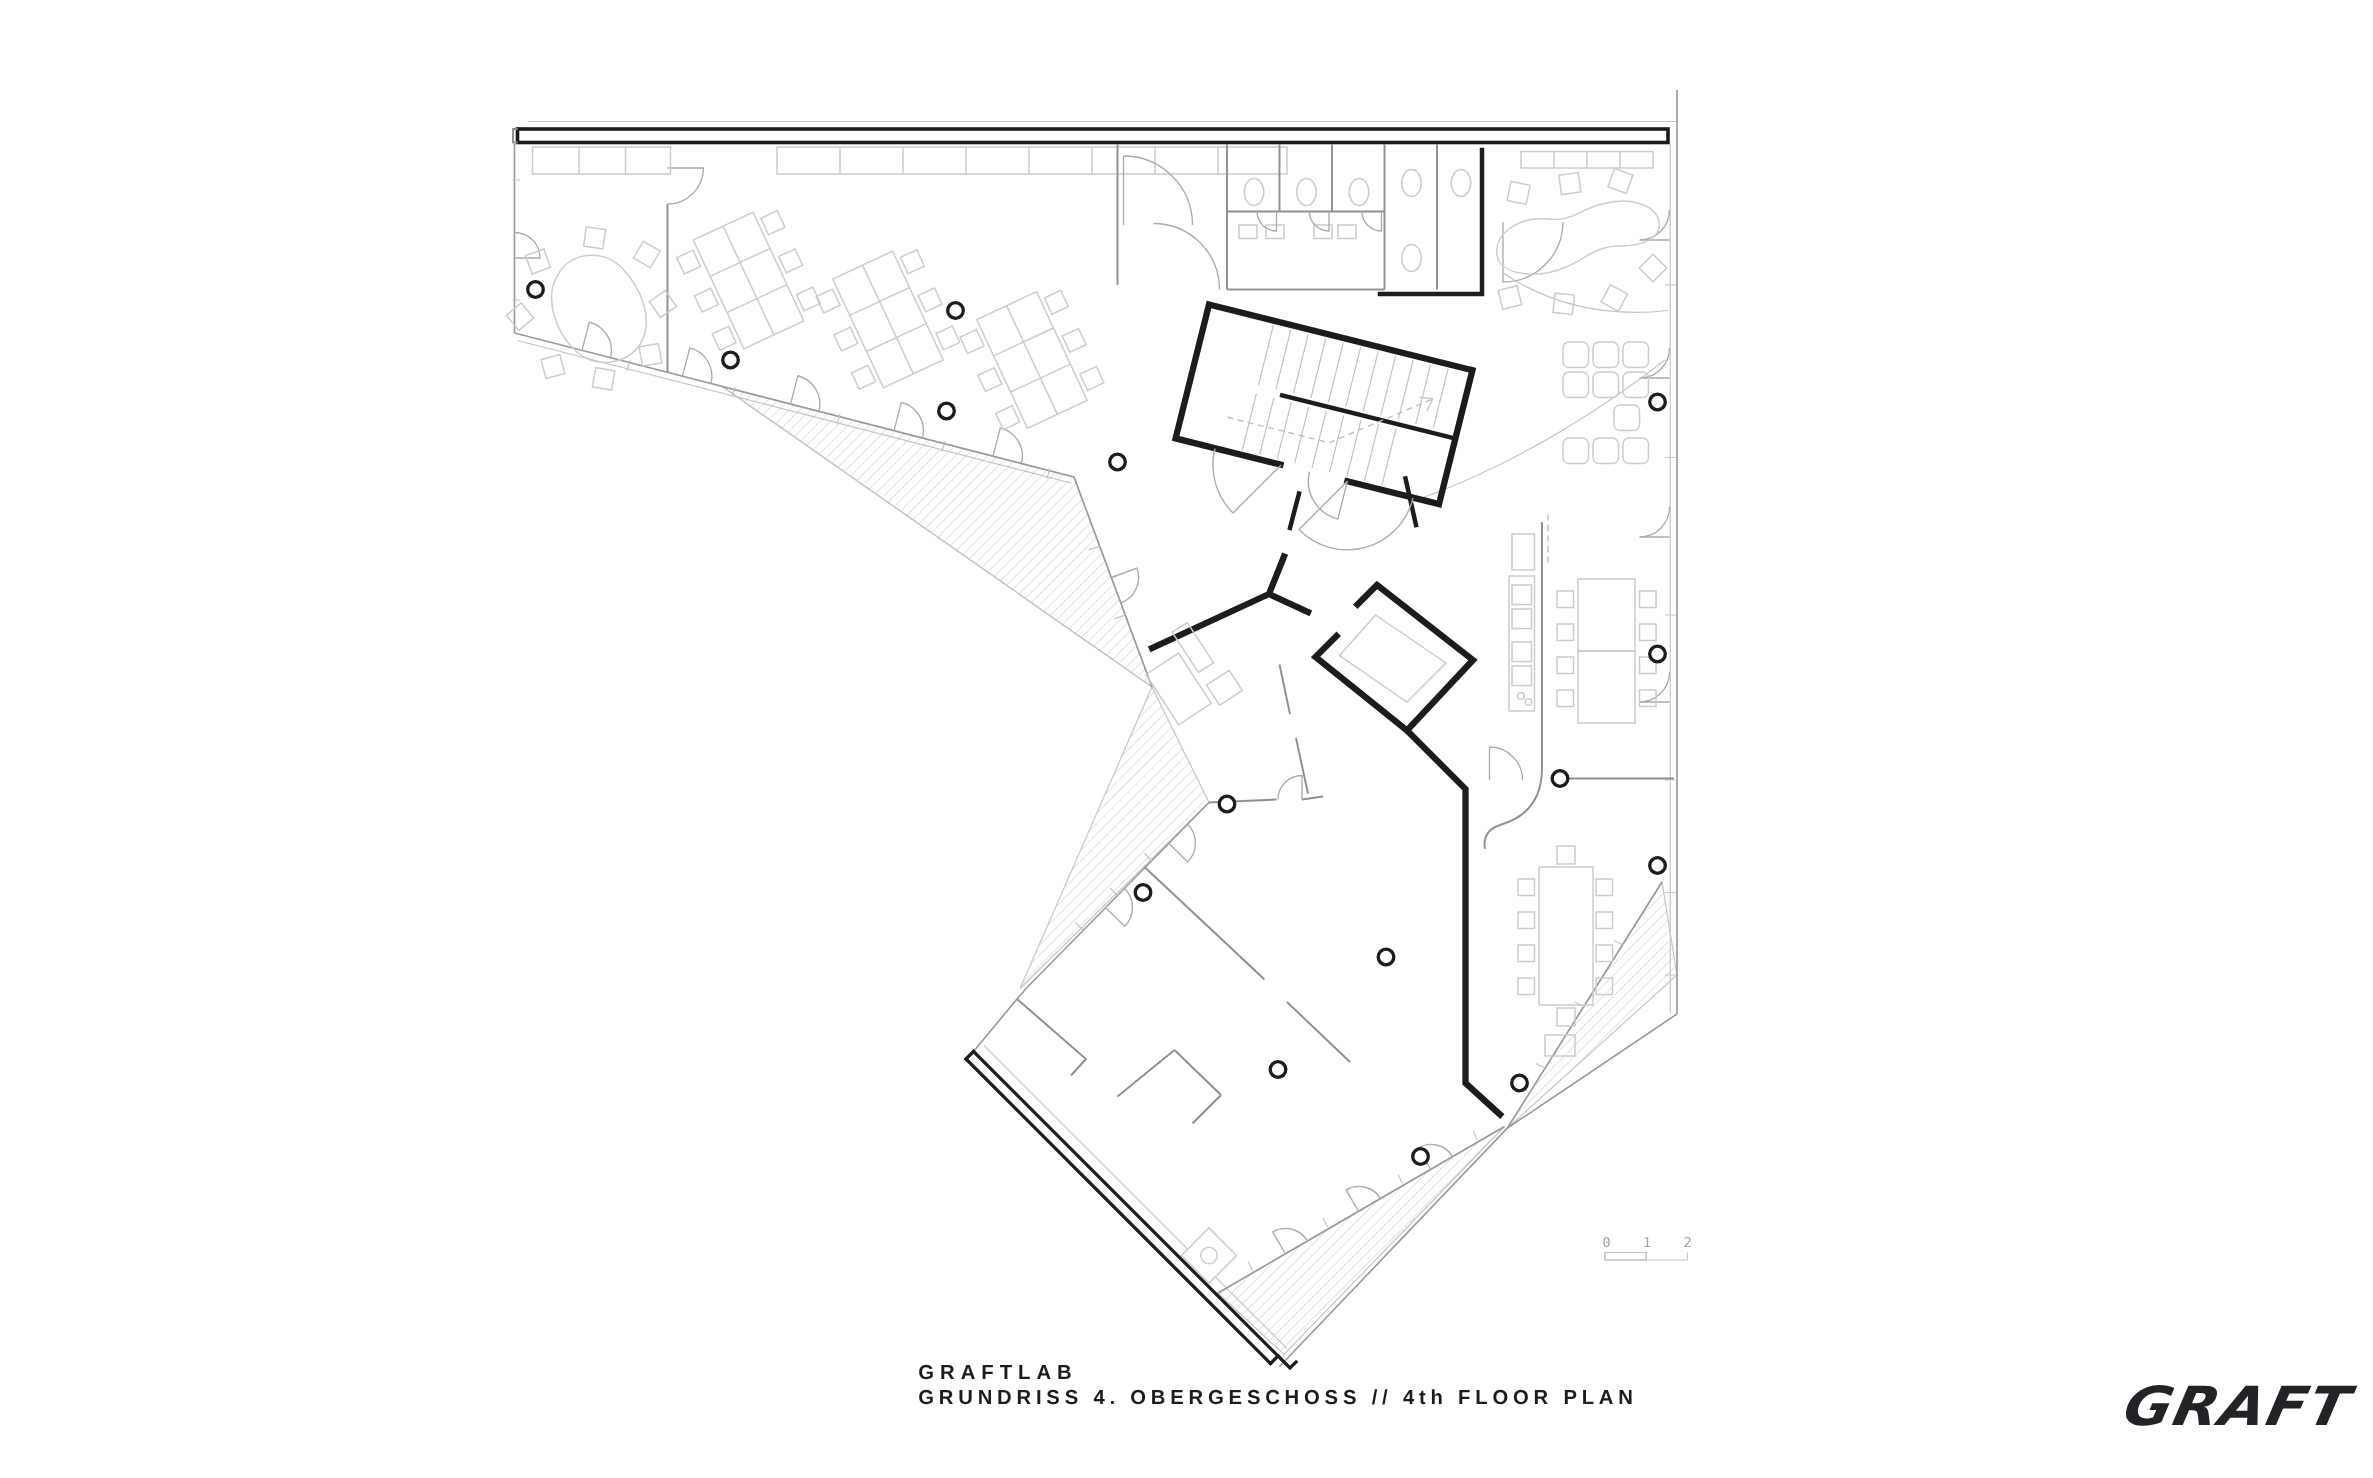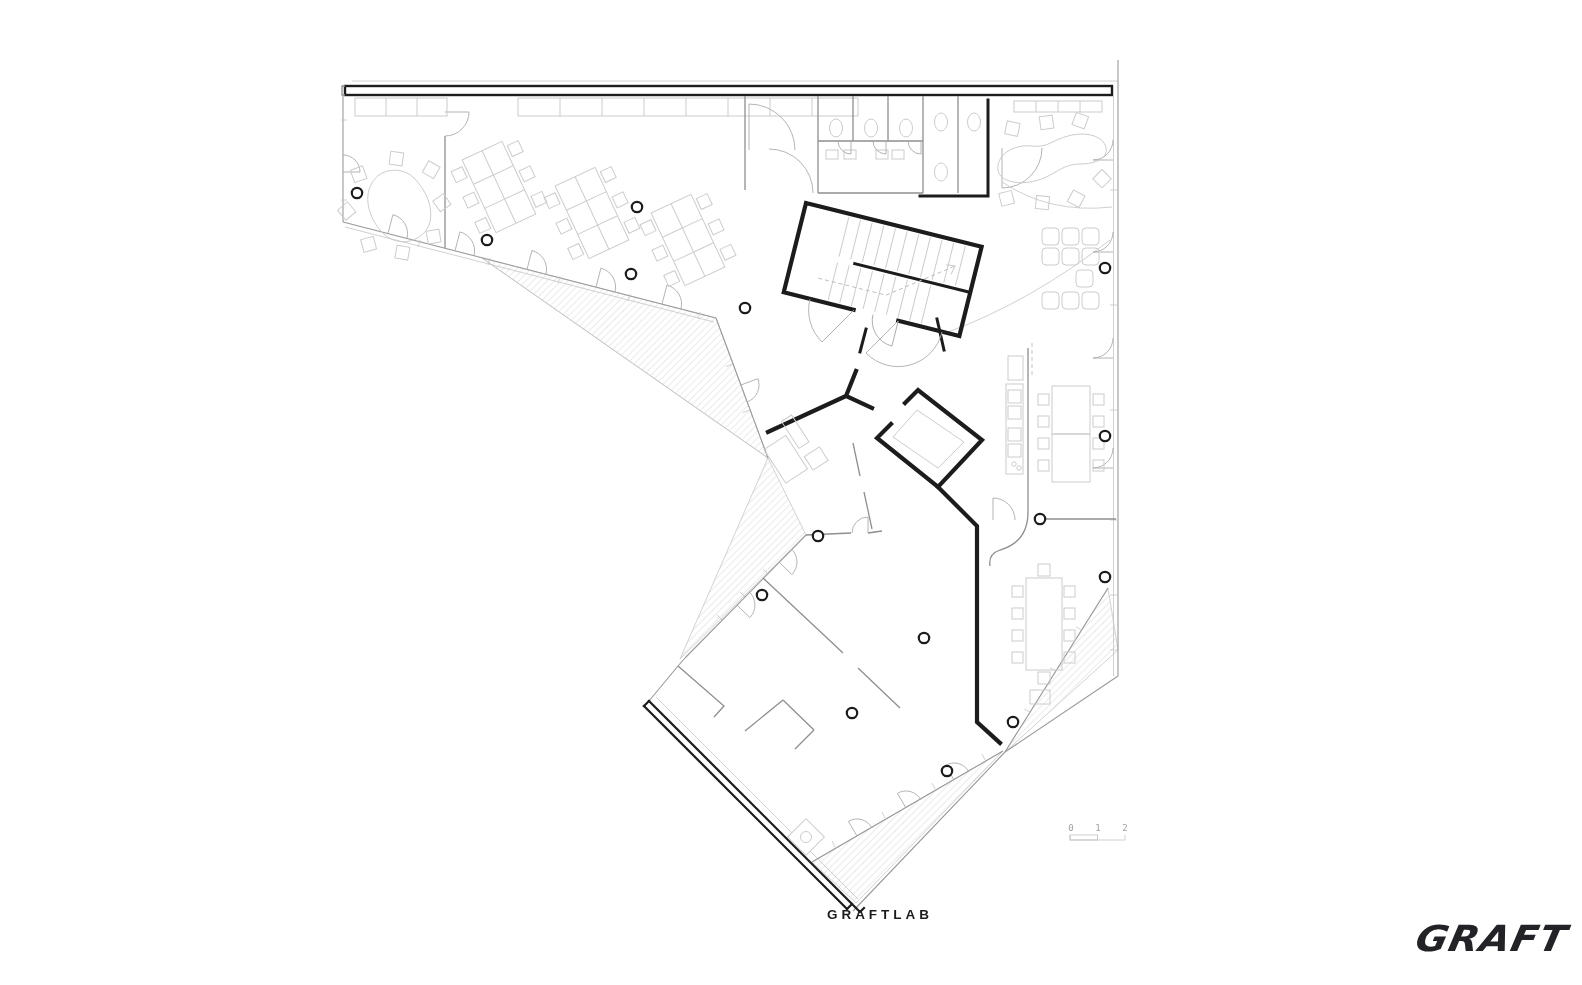--- a/index.html
+++ b/index.html
@@ -22,21 +22,21 @@
   .furn{stroke:var(--c-furniture-line);stroke-width:1;fill:none;}
   .furnw{stroke:var(--c-furniture-line);stroke-width:1;fill:#ffffff;}
   .door{stroke:#ababab;stroke-width:0.9;fill:none;}
   .col{fill:#ffffff;stroke:var(--c-wall);stroke-width:2.2;}
   .hatch{fill:url(#diag);stroke:#c6c6c6;stroke-width:0.8;}
   .tread{stroke:#c2c2c2;stroke-width:0.8;fill:none;}
   .dash{stroke:#bdbdbd;stroke-width:0.9;stroke-dasharray:4 3;fill:none;}
   .hatchline{stroke:var(--c-hatch-line);stroke-width:1;}
   .scaletxt{fill:var(--c-scale-text);font-family:"DejaVu Sans Mono",monospace;font-size:9px;}
 
-  .title-block{position:absolute;left:880px;top:906px;transform:translateX(-50%);
+  .title-block{position:absolute;left:852px;top:906px;transform:translateX(-50%);
     color:var(--c-text);white-space:nowrap;}
   .title-block .t1{font-size:13.5px;font-weight:bold;letter-spacing:4px;line-height:17px;}
   .title-block .t2{font-size:13.5px;font-weight:bold;letter-spacing:3.2px;line-height:17px;}
   .logo{position:absolute;right:20px;top:914px;color:#232327;font-family:"DejaVu Sans",sans-serif;
     font-size:39px;font-weight:bold;font-style:italic;letter-spacing:1px;
     transform:skewX(-12deg) scaleY(0.92);transform-origin:right bottom;}
 </style>
 </head>
 <body>
 
@@ -345,17 +345,18 @@
     <text x="1071" y="831" text-anchor="middle" class="scaletxt">0</text>
     <text x="1098" y="831" text-anchor="middle" class="scaletxt">1</text>
     <text x="1125" y="831" text-anchor="middle" class="scaletxt">2</text>
     <rect x="1070" y="835" width="27.5" height="5" class="w-light"></rect>
     <path class="w-light" d="M1070,840 H1125 M1070,840 v-5 M1097.5,840 v-5 M1125,840 v-5"></path>
   </g>
 </svg>
 
 <div class="title-block">
   <div class="t1">GRAFTLAB</div>
+  <div class="t2">GRUNDRISS 4. OBERGESCHOSS // 4th FLOOR PLAN</div>
 </div>
 
 <div class="logo">GRAFT</div>
 
 </div>
 
 </body></html>

